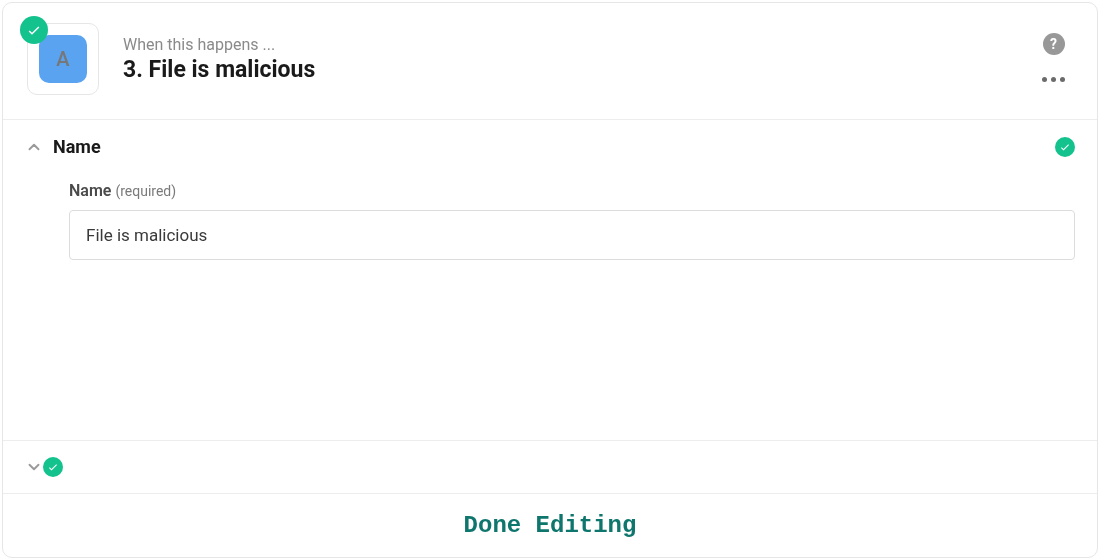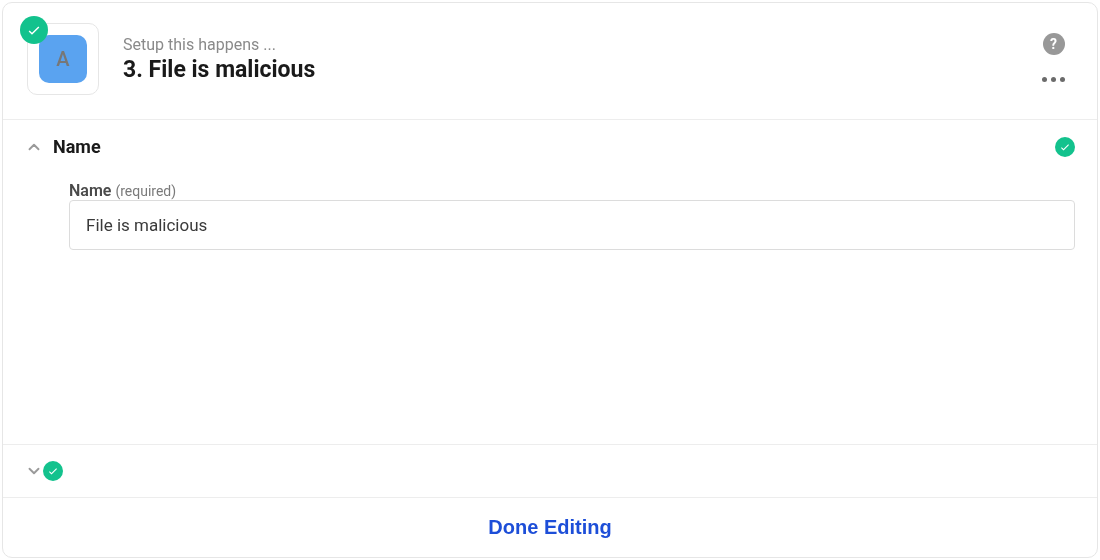--- a/index.html
+++ b/index.html
@@ -158,20 +158,21 @@
       fill: #fff;
     }
     .name-body {
       padding: 8px 22px 20px 66px;
       flex: 1;
     }
     .field-label {
       font-size: 16px;
       font-weight: 600;
       color: #4a4a4a;
+      margin-bottom: 10px;
     }
     .field-label .req {
       font-weight: 400;
       font-size: 14px;
       color: #7a7a7a;
     }
     .text-input {
       width: 1036px;
       max-width: 100%;
       padding: 14px 16px;
@@ -182,45 +183,45 @@
       font-family: inherit;
       outline: none;
     }
     .footer {
       text-align: center;
       padding: 18px;
     }
     .done-btn {
       background: none;
       border: none;
-      font-size: 20px;
-      font-weight: 700;
-      color: #1d4ed8;
+      font-size: 24px;
+      font-weight: 700;
+      color: #0f766e;
       cursor: pointer;
-      font-family: Liberation Sans, sans-serif;
+      font-family: Liberation Mono, monospace;
     }
   </style>
 </head>
 <body>
 
 <div class="card">
 
   <div class="header">
     <div class="app-icon-wrap">
       <div class="status-badge">
         <svg class="check-svg" viewBox="0 0 24 24">
             <path d="M9 16.2l-3.5-3.5L4 14.2l5 5 11-11-1.5-1.5z"></path>
           </svg>
       </div>
       <div class="app-icon">
         <span>A</span>
       </div>
     </div>
     <div class="header-text">
-      <div class="header-subtitle">Setup this happens ...</div>
+      <div class="header-subtitle">When this happens ...</div>
       <div class="header-title">3. File is malicious</div>
     </div>
     <div class="header-actions">
       <div class="help-icon">?</div>
       <div class="more-icon">
           <span></span>
           <span></span>
           <span></span>
         </div>
     </div>

